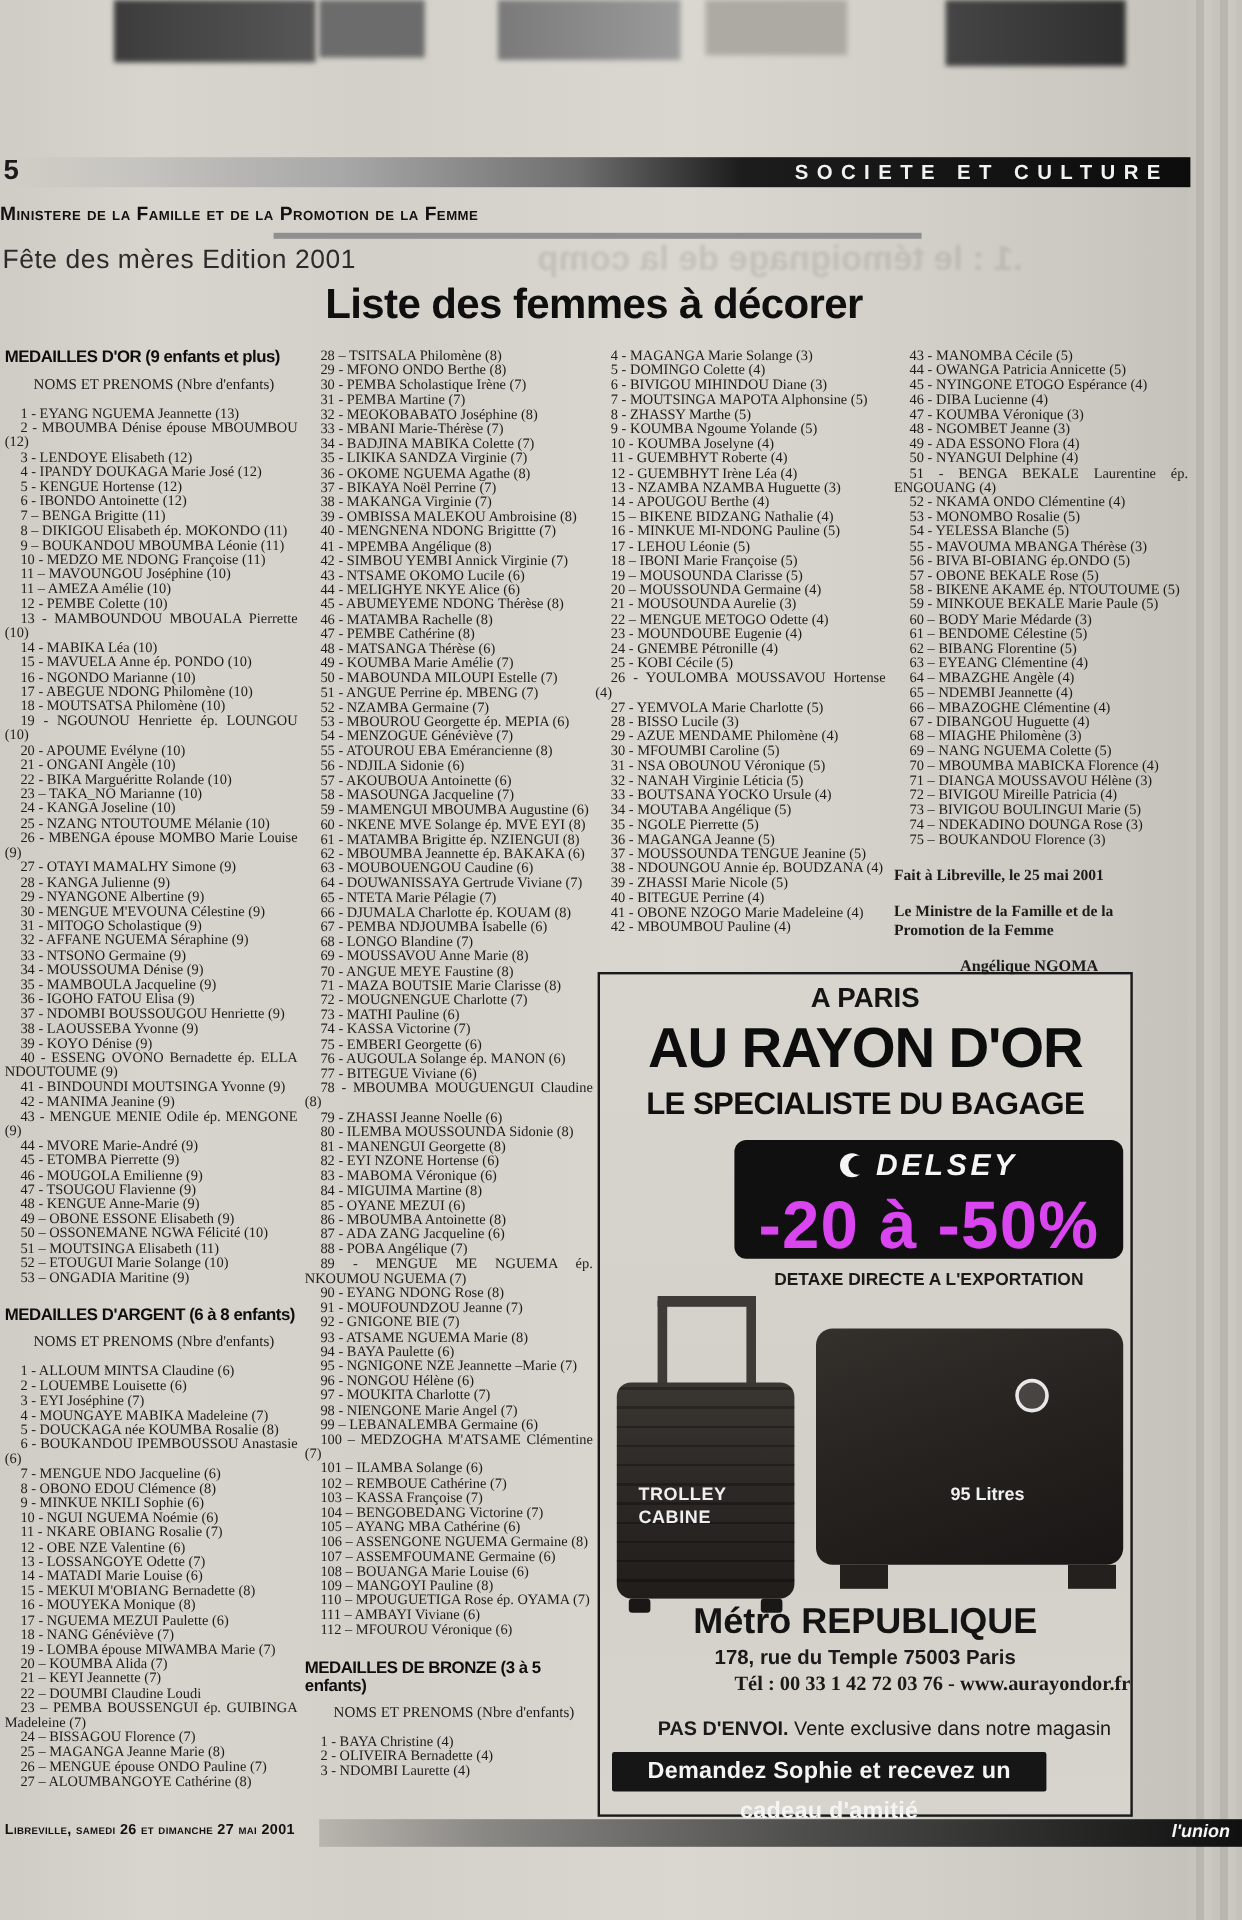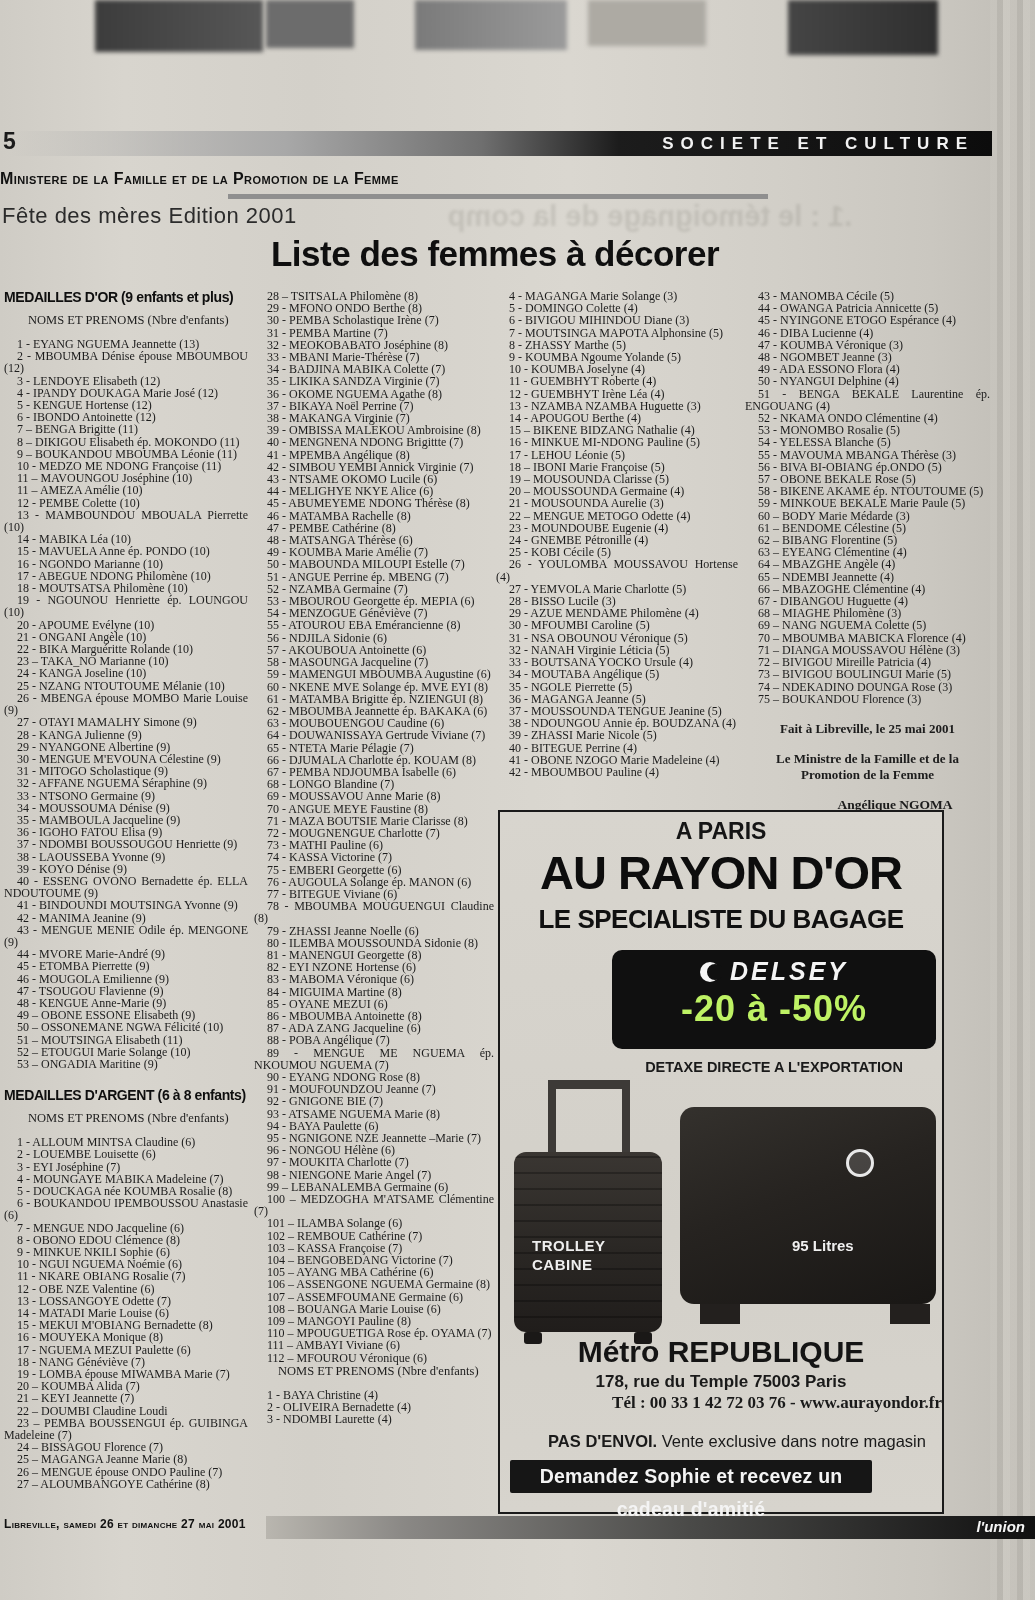--- a/index.html
+++ b/index.html
@@ -28,34 +28,34 @@
     font-family:"Liberation Sans",sans-serif;font-weight:800;font-size:29px;color:#7d7b72;opacity:.22;filter:blur(1.5px);}
   
   .col{position:absolute;top:290px;}
   .sec-h{font-family:"Liberation Sans",sans-serif;font-weight:bold;font-size:14px;letter-spacing:-.4px;
     line-height:15px;margin:0 0 8px 0;color:#0e0e0e;}
   .nowrap{white-space:nowrap;}
   .sub{font-size:12.5px;margin:0 0 10px 0;text-indent:24px;}
   .entries{}
   .entry{font-size:12px;line-height:12.2px;text-align:justify;text-indent:13px;}
   .gap-top{margin-top:18px;}
-  .sig{margin-top:16px;text-align:center;font-weight:bold;}
+  .sig{margin-top:16px;text-align:left;font-weight:bold;}
   .sig-date{font-size:13px;}
   .sig-min{font-size:13px;margin-top:14px;}
   .sig-name{font-size:13.5px;margin-top:14px;padding-left:55px;}
   
   .ad{position:absolute;left:498px;top:810px;width:442px;height:700px;border:2px solid #1a1a1a;
     background:linear-gradient(180deg,#d8d5ce 0%,#d3d0c9 60%,#d7d4cd 100%);font-family:"Liberation Sans",sans-serif;}
   .ad-city{position:absolute;top:6px;left:0;width:100%;text-align:center;font-weight:bold;font-size:23px;color:#151515;}
   .ad-name{position:absolute;top:33px;left:0;width:100%;text-align:center;font-weight:800;font-size:47px;letter-spacing:-1px;color:#0d0d0d;}
   .ad-tag{position:absolute;top:92px;left:0;width:100%;text-align:center;font-weight:800;font-size:26px;letter-spacing:-.5px;color:#101010;}
   .delsey{position:absolute;left:112px;top:138px;width:324px;height:99px;background:#101010;border-radius:10px;text-align:center;}
   .delsey-row{margin-top:7px;color:#f5f5f5;font-style:italic;font-weight:bold;font-size:25px;letter-spacing:3px;}
   .delsey-row svg{vertical-align:-3px;margin-right:8px;}
-  .discount{color:#bef264;font-weight:800;font-size:36px;letter-spacing:1px;margin-top:2px;}
+  .discount{color:#d946ef;font-weight:800;font-size:56px;letter-spacing:1px;margin-top:2px;}
   .detaxe{position:absolute;left:112px;top:247px;width:324px;text-align:center;font-weight:bold;font-size:14.5px;color:#1a1a1a;}
   
   .handle-bar{position:absolute;background:#3d3a37;}
   .trolley{position:absolute;left:14px;top:340px;width:148px;height:180px;border-radius:12px;
     background:linear-gradient(180deg,#3a3632 0%,#2a2724 55%,#201d1b 100%);}
   .trolley .ridges{position:absolute;inset:0;border-radius:12px;
     background:repeating-linear-gradient(0deg,transparent 0 14px,rgba(0,0,0,.28) 14px 16px);}
   .trolley-label{position:absolute;left:18px;top:84px;color:#efefef;font-weight:bold;font-size:15px;line-height:19px;letter-spacing:.5px;}
   .bigcase{position:absolute;left:180px;top:295px;width:256px;height:197px;border-radius:14px;
     background:linear-gradient(160deg,#34312d 0%,#262320 45%,#191715 100%);}
@@ -273,20 +273,21 @@
         <div class="entry">104 – BENGOBEDANG Victorine (7)</div>
         <div class="entry">105 – AYANG MBA Cathérine (6)</div>
         <div class="entry">106 – ASSENGONE NGUEMA Germaine (8)</div>
         <div class="entry">107 – ASSEMFOUMANE Germaine (6)</div>
         <div class="entry">108 – BOUANGA Marie Louise (6)</div>
         <div class="entry">109 – MANGOYI Pauline (8)</div>
         <div class="entry">110 – MPOUGUETIGA Rose ép. OYAMA (7)</div>
         <div class="entry">111 – AMBAYI Viviane (6)</div>
         <div class="entry">112 – MFOUROU Véronique (6)</div>
       </div>
+    <h3 class="sec-h gap-top">MEDAILLES DE BRONZE (3 à 5 enfants)</h3>
     <p class="sub">NOMS ET PRENOMS (Nbre d'enfants)</p>
     <div class="entries">
         <div class="entry">1 - BAYA Christine (4)</div>
         <div class="entry">2 - OLIVEIRA Bernadette (4)</div>
         <div class="entry">3 - NDOMBI Laurette (4)</div>
       </div>
   </div>
 
   <div class="col" style="left:496px;width:242px;">
     <div class="entries">

